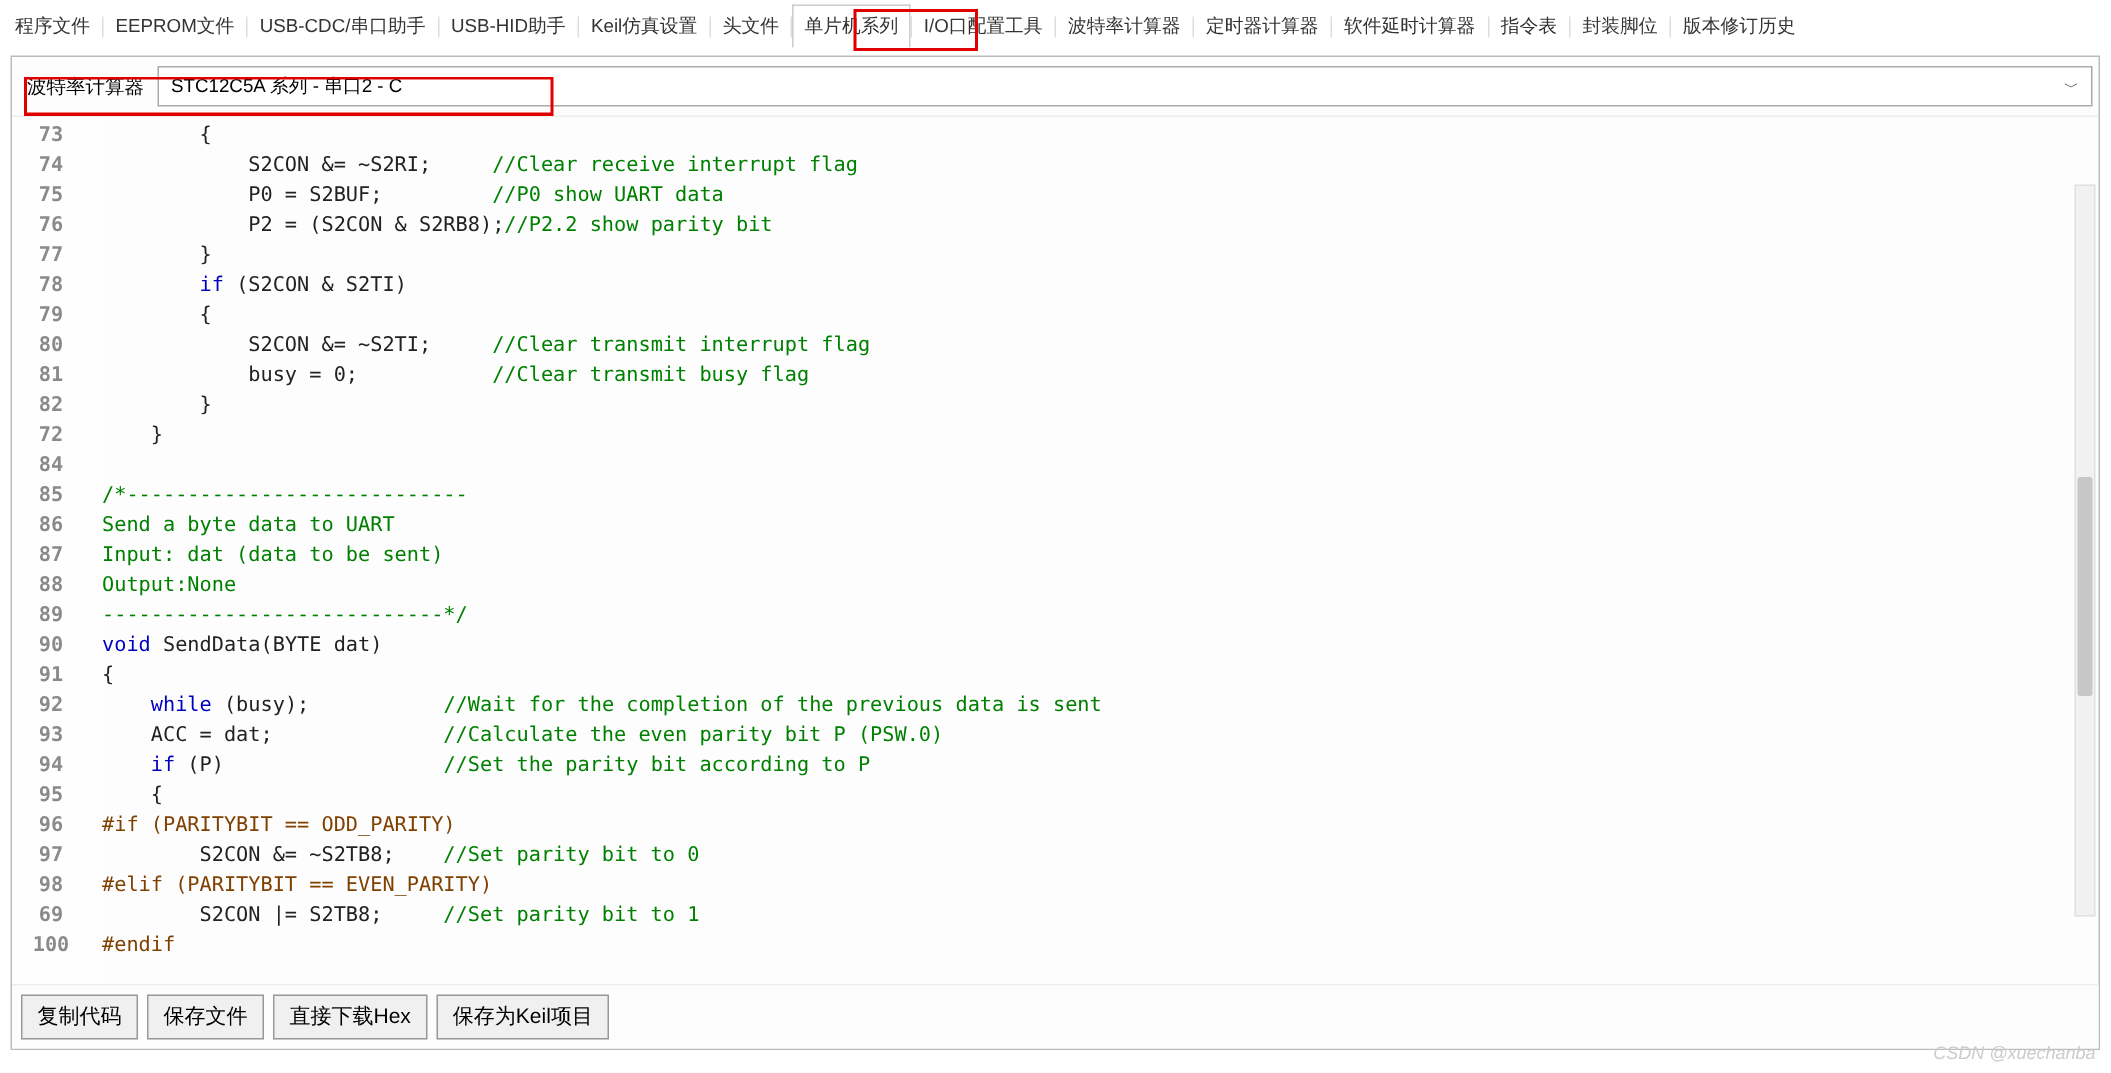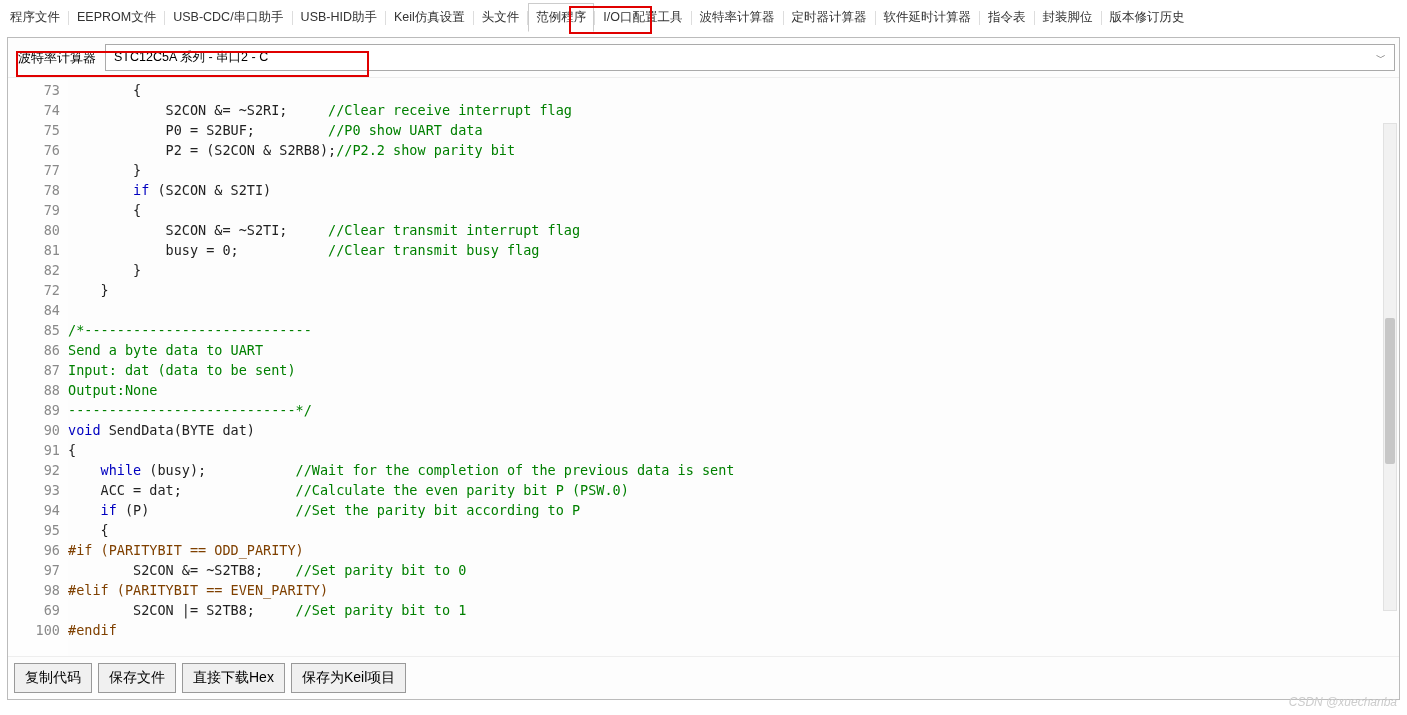--- a/index.html
+++ b/index.html
@@ -96,26 +96,27 @@
     flex: 1;
     display: flex;
     overflow: hidden;
     font-family: "NSimSun","SimSun","Consolas", monospace;
     font-size: 13.5px;
     line-height: 20px;
     position: relative;
   }
   .gutter {
     width: 60px;
-    text-align: right;
+    text-align: center;
     color: #8a8a8a;
     padding-right: 8px;
     padding-top: 2px;
     user-select: none;
     background: #fefefe;
+    font-weight: bold;
   }
   .gutter-line { height: 20px; }
   .code-content {
     flex: 1;
     padding-top: 2px;
     overflow: hidden;
     white-space: pre;
     color: #222;
   }
   .code-line { height: 20px; }
@@ -173,21 +174,21 @@
     <div class="tab">EEPROM文件</div>
     <div class="tab-sep"></div>
     <div class="tab">USB-CDC/串口助手</div>
     <div class="tab-sep"></div>
     <div class="tab">USB-HID助手</div>
     <div class="tab-sep"></div>
     <div class="tab">Keil仿真设置</div>
     <div class="tab-sep"></div>
     <div class="tab">头文件</div>
     <div class="tab-sep"></div>
-    <div class="tab active">范例程序</div>
+    <div class="tab active">单片机系列</div>
     <div class="tab-sep"></div>
     <div class="tab">I/O口配置工具</div>
     <div class="tab-sep"></div>
     <div class="tab">波特率计算器</div>
     <div class="tab-sep"></div>
     <div class="tab">定时器计算器</div>
     <div class="tab-sep"></div>
     <div class="tab">软件延时计算器</div>
     <div class="tab-sep"></div>
     <div class="tab">指令表</div>

